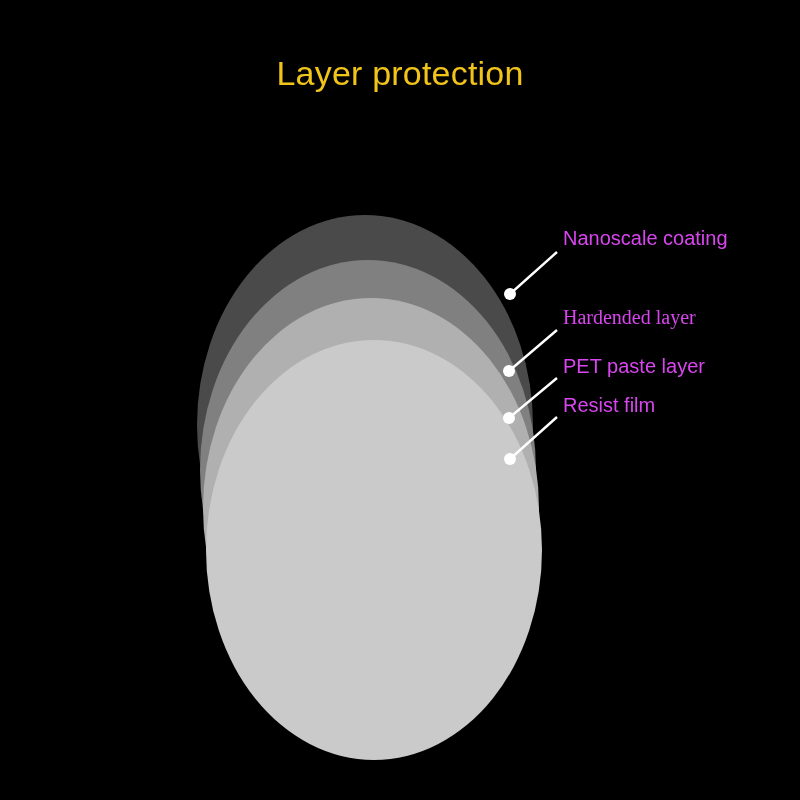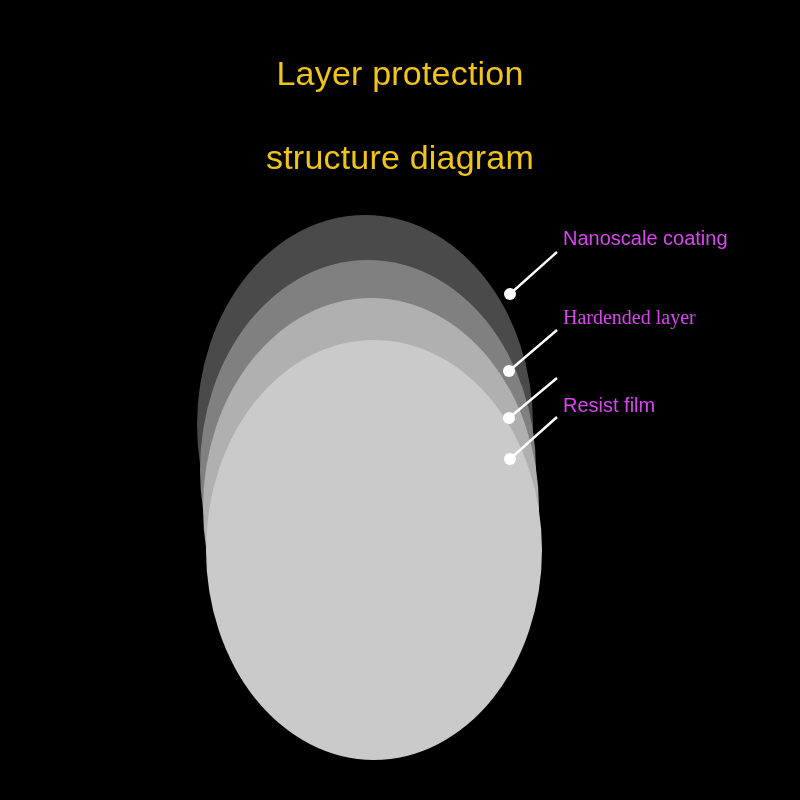--- a/index.html
+++ b/index.html
@@ -50,21 +50,20 @@
     white-space: nowrap;
   }
 </style>
 </head>
 <body style="background: rgb(0, 0, 0);">
 
 <div id="stage">
 
   <div id="title" style="color: rgb(240, 196, 25);">
     <div>Layer protection</div>
-    <div>structure diagram</div>
   </div>
 
   <svg id="diagram" viewBox="0 0 800 800">
 
     <g>
       <ellipse cx="365" cy="425" rx="168" ry="210" fill="#4a4a4a"></ellipse>
       <ellipse cx="368" cy="470" rx="168" ry="210" fill="#808080"></ellipse>
       <ellipse cx="371" cy="508" rx="168" ry="210" fill="#b0b0b0"></ellipse>
       <ellipse cx="374" cy="550" rx="168" ry="210" fill="#cacaca"></ellipse>
     </g>
@@ -87,16 +86,17 @@
         <circle cx="510" cy="459" r="6" fill="#ffffff"></circle>
       </g>
     </g>
 
   </svg>
 
   <div class="label" style="left:563px; top:227px;">Nanoscale coating</div>
 
   <div class="label" style="left:563px; top:306px;font-family:Liberation Serif, serif;">Hardended layer</div>
 
+  <div class="label" style="left:563px; top:355px;">PET paste layer</div>
 
   <div class="label" style="left:563px; top:394px;">Resist film</div>
 
 </div>
 
 </body></html>

